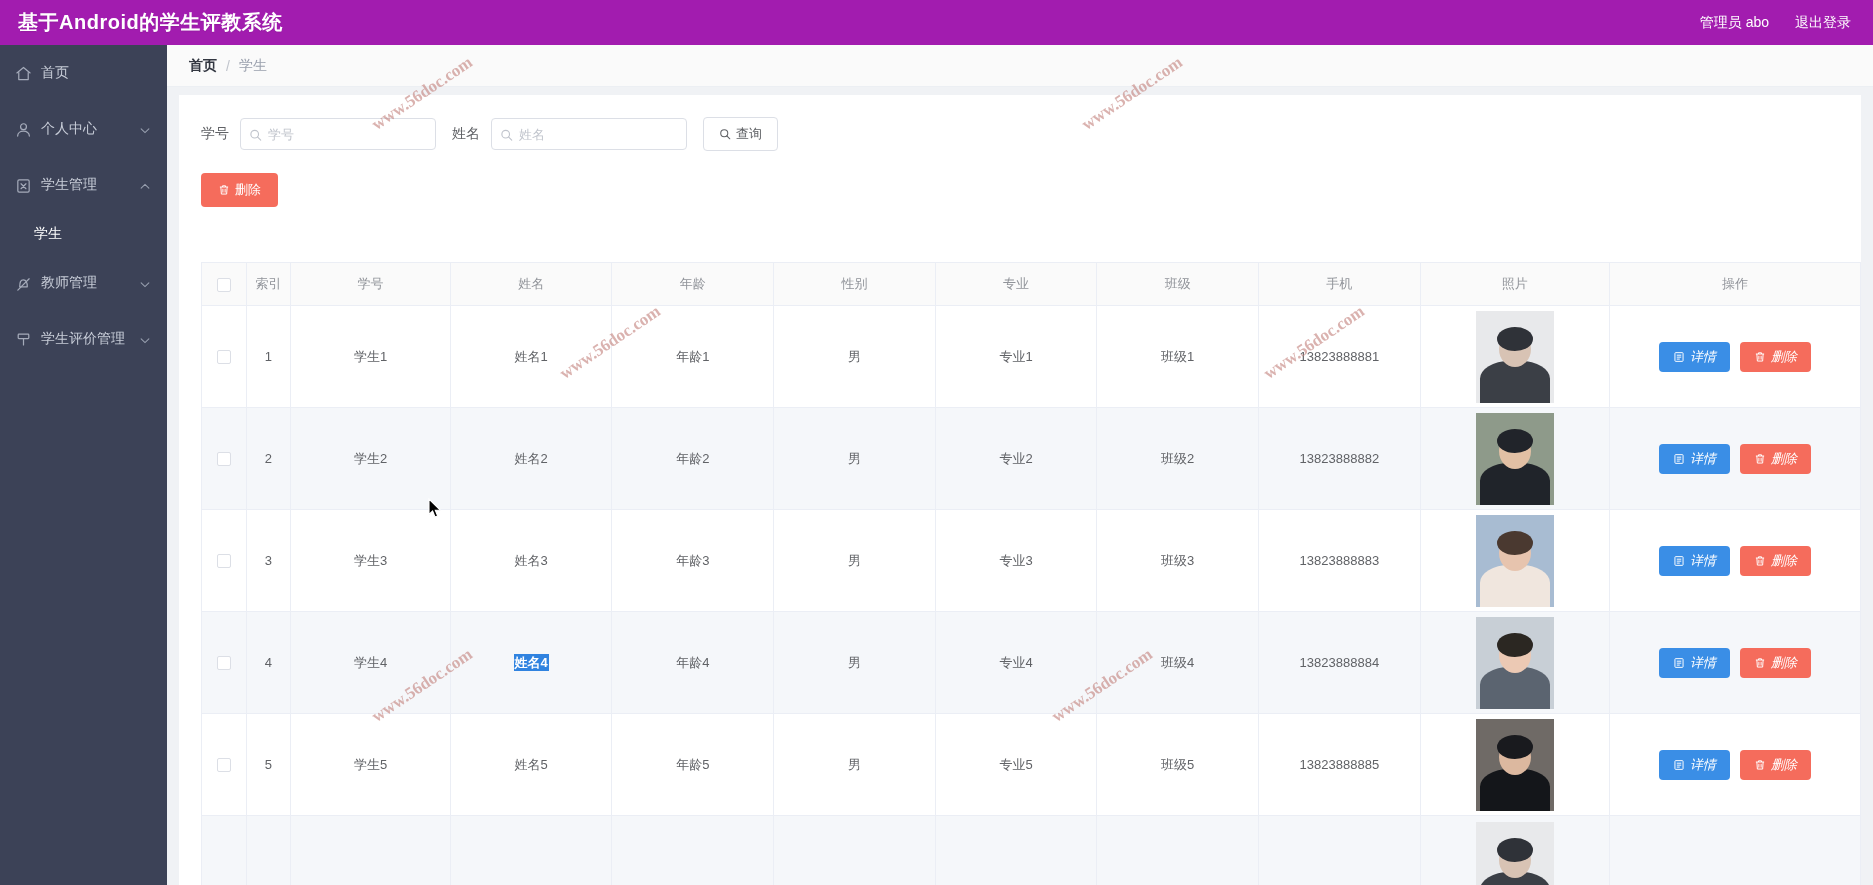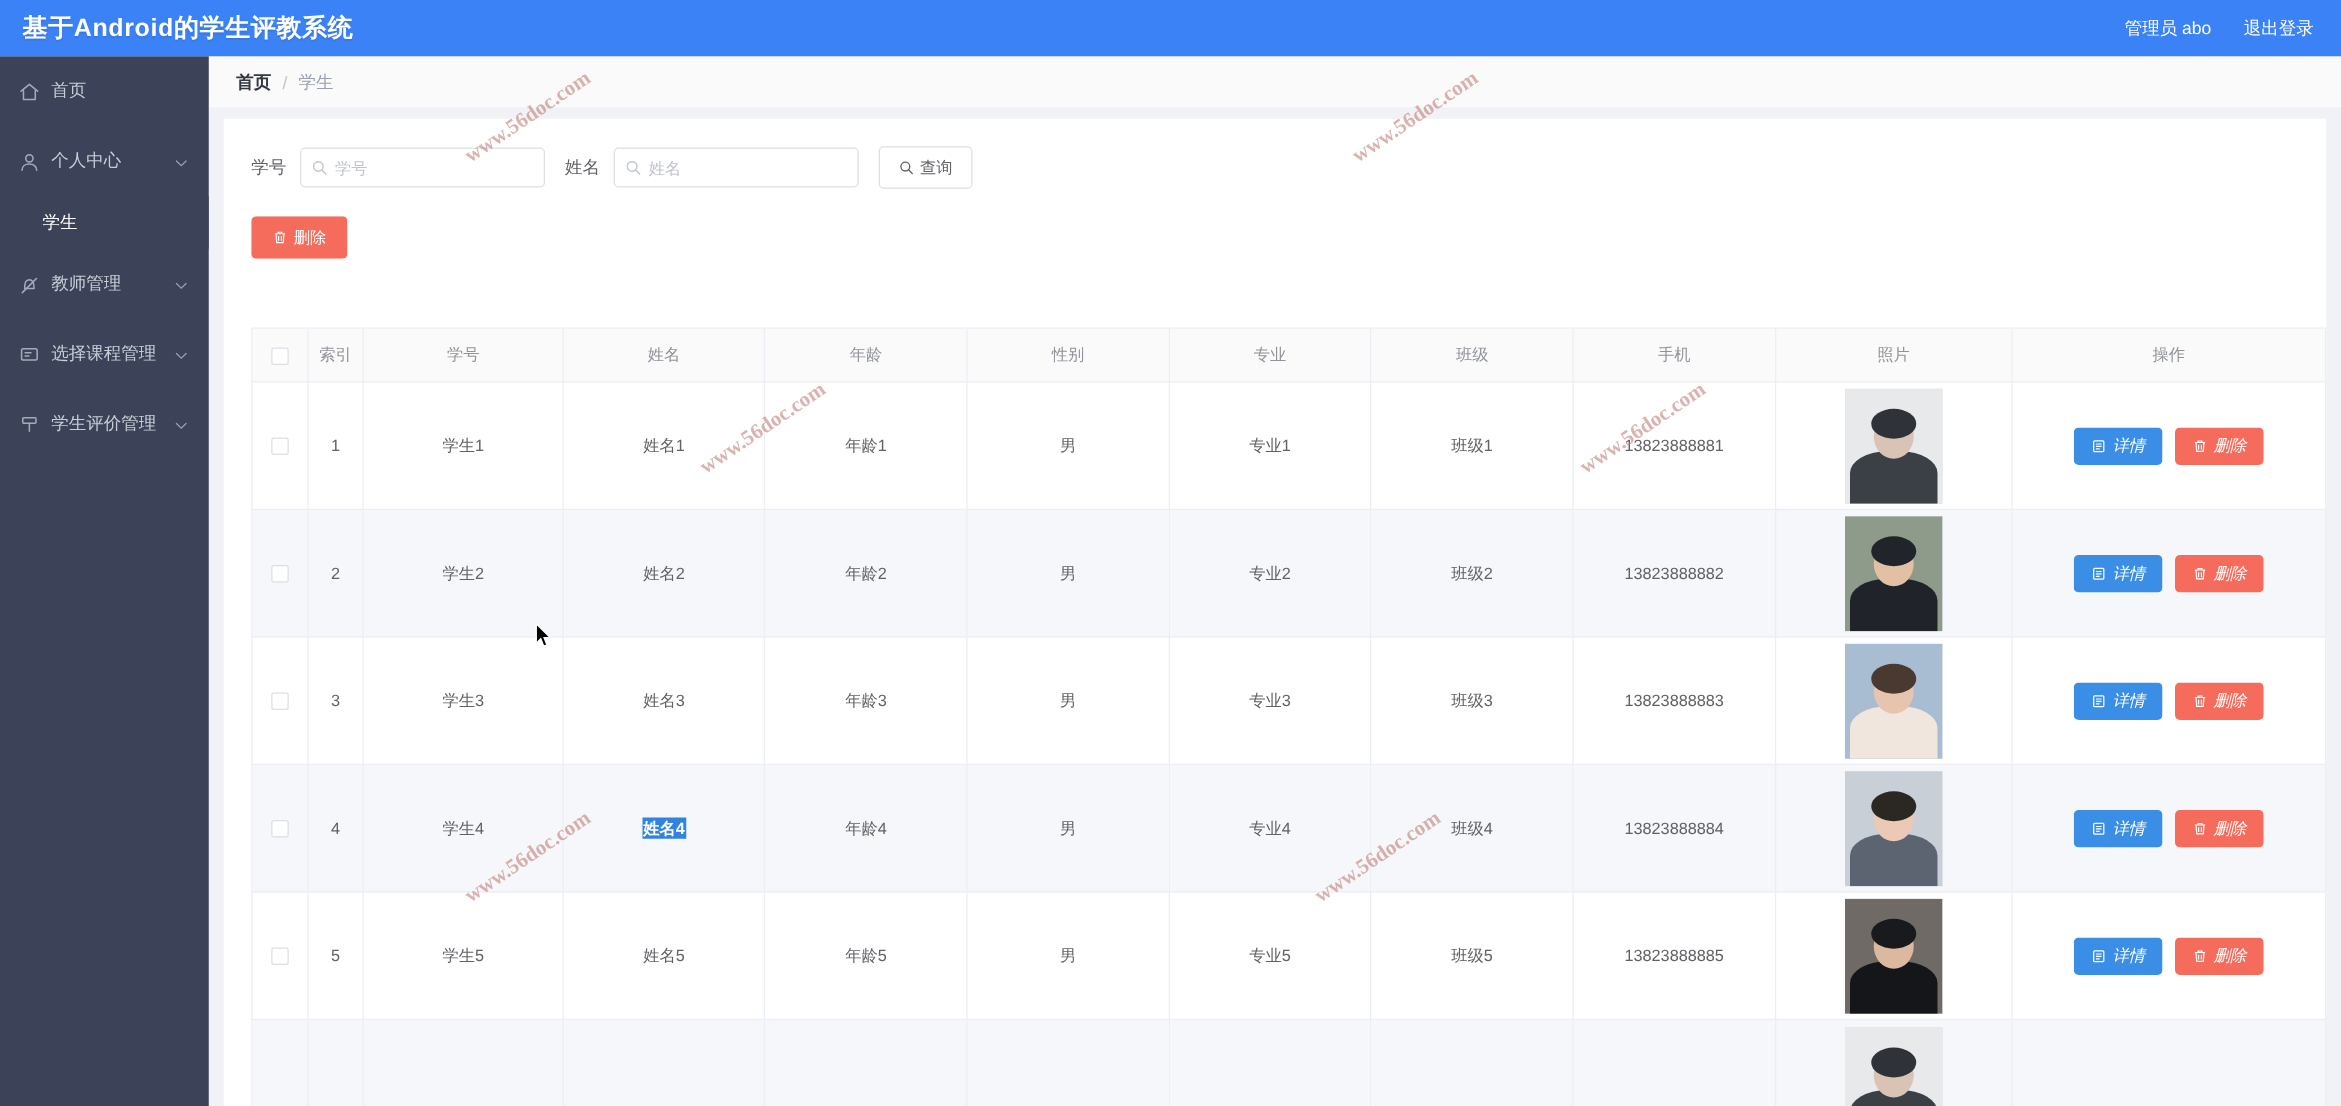--- a/index.html
+++ b/index.html
@@ -7,21 +7,21 @@
     width: 1873px; height: 885px;
     overflow: hidden;
     font-family: "Liberation Sans", "DejaVu Sans", sans-serif;
     background: #f0f2f5;
   }
   .app { position: relative; width: 1873px; height: 885px; }
 
   
   .topbar {
     position: absolute; top: 0; left: 0; width: 1873px; height: 45px;
-    background: #3b82f6;
+    background: #a21caf;
     display: flex; align-items: center; justify-content: space-between;
     padding: 0 22px 0 18px;
     z-index: 40;
   }
   .brand {
     color: #ffffff; font-size: 20px; font-weight: bold;
     letter-spacing: 0.5px;
     text-shadow: 0 1px 1px rgba(0,0,0,.08);
   }
   .topbar-right { display: flex; align-items: center; gap: 26px; }
@@ -236,41 +236,41 @@
             <svg viewBox="0 0 18 18" width="17" height="17">
               <circle cx="9" cy="6" r="3.1" fill="none" stroke="currentColor" stroke-width="1.3" stroke-linecap="round" stroke-linejoin="round"></circle>
               <path d="M2.8 16c0-3.4 2.8-5.2 6.2-5.2S15.2 12.6 15.2 16" fill="none" stroke="currentColor" stroke-width="1.3" stroke-linecap="round" stroke-linejoin="round"></path>
             </svg>
           </span>
           <span class="mi-label">个人中心</span>
           <span class="mi-arrow"><svg viewBox="0 0 14 12" width="12" height="11" fill="none" stroke="currentColor" stroke-width="1.2" stroke-linecap="round">
               <path d="M2.5 4L7 8.4 11.5 4"></path>
             </svg></span>
         </div>
+        <div class="menu-item">
+          <span class="mi-icon">
+            <svg viewBox="0 0 18 18" width="17" height="17">
+              <rect x="3" y="3" width="12" height="13" rx="1.4" fill="none" stroke="currentColor" stroke-width="1.3" stroke-linecap="round" stroke-linejoin="round"></rect>
+              <path d="M6.4 7.2l5.2 5.2M11.6 7.2l-5.2 5.2" fill="none" stroke="currentColor" stroke-width="1.3" stroke-linecap="round" stroke-linejoin="round"></path>
+            </svg>
+          </span>
+          <span class="mi-label">学生管理</span>
+          <span class="mi-arrow"><svg viewBox="0 0 14 12" width="12" height="11" fill="none" stroke="currentColor" stroke-width="1.2" stroke-linecap="round">
+              <path d="M2.5 8L7 3.6 11.5 8"></path>
+            </svg></span>
+        </div>
         <div class="submenu-item">学生</div>
         <div class="menu-item">
           <span class="mi-icon">
             <svg viewBox="0 0 18 18" width="17" height="17">
               <path d="M5 12.5c0-4.8.8-7.4 4-7.4s4 2.6 4 7.4z" fill="none" stroke="currentColor" stroke-width="1.3" stroke-linecap="round" stroke-linejoin="round"></path>
               <path d="M3 16l12-12" fill="none" stroke="currentColor" stroke-width="1.3" stroke-linecap="round" stroke-linejoin="round"></path>
             </svg>
           </span>
           <span class="mi-label">教师管理</span>
-          <span class="mi-arrow"><svg viewBox="0 0 14 12" width="12" height="11" fill="none" stroke="currentColor" stroke-width="1.2" stroke-linecap="round">
-              <path d="M2.5 4L7 8.4 11.5 4"></path>
-            </svg></span>
-        </div>
-        <div class="menu-item">
-          <span class="mi-icon">
-            <svg viewBox="0 0 18 18" width="17" height="17">
-              <rect x="2.4" y="4.2" width="13.2" height="9.6" rx="1.3" fill="none" stroke="currentColor" stroke-width="1.3" stroke-linecap="round" stroke-linejoin="round"></rect>
-              <path d="M5.4 7.6h5M5.4 10.4h3.2" fill="none" stroke="currentColor" stroke-width="1.3" stroke-linecap="round" stroke-linejoin="round"></path>
-            </svg>
-          </span>
-          <span class="mi-label">选择课程管理</span>
           <span class="mi-arrow"><svg viewBox="0 0 14 12" width="12" height="11" fill="none" stroke="currentColor" stroke-width="1.2" stroke-linecap="round">
               <path d="M2.5 4L7 8.4 11.5 4"></path>
             </svg></span>
         </div>
         <div class="menu-item">
           <span class="mi-icon">
             <svg viewBox="0 0 18 18" width="17" height="17">
               <rect x="3.4" y="3.4" width="11.2" height="4.6" rx="0.8" fill="none" stroke="currentColor" stroke-width="1.3" stroke-linecap="round" stroke-linejoin="round"></rect>
               <path d="M9 8v6.8" fill="none" stroke="currentColor" stroke-width="1.3" stroke-linecap="round" stroke-linejoin="round"></path>
             </svg>

